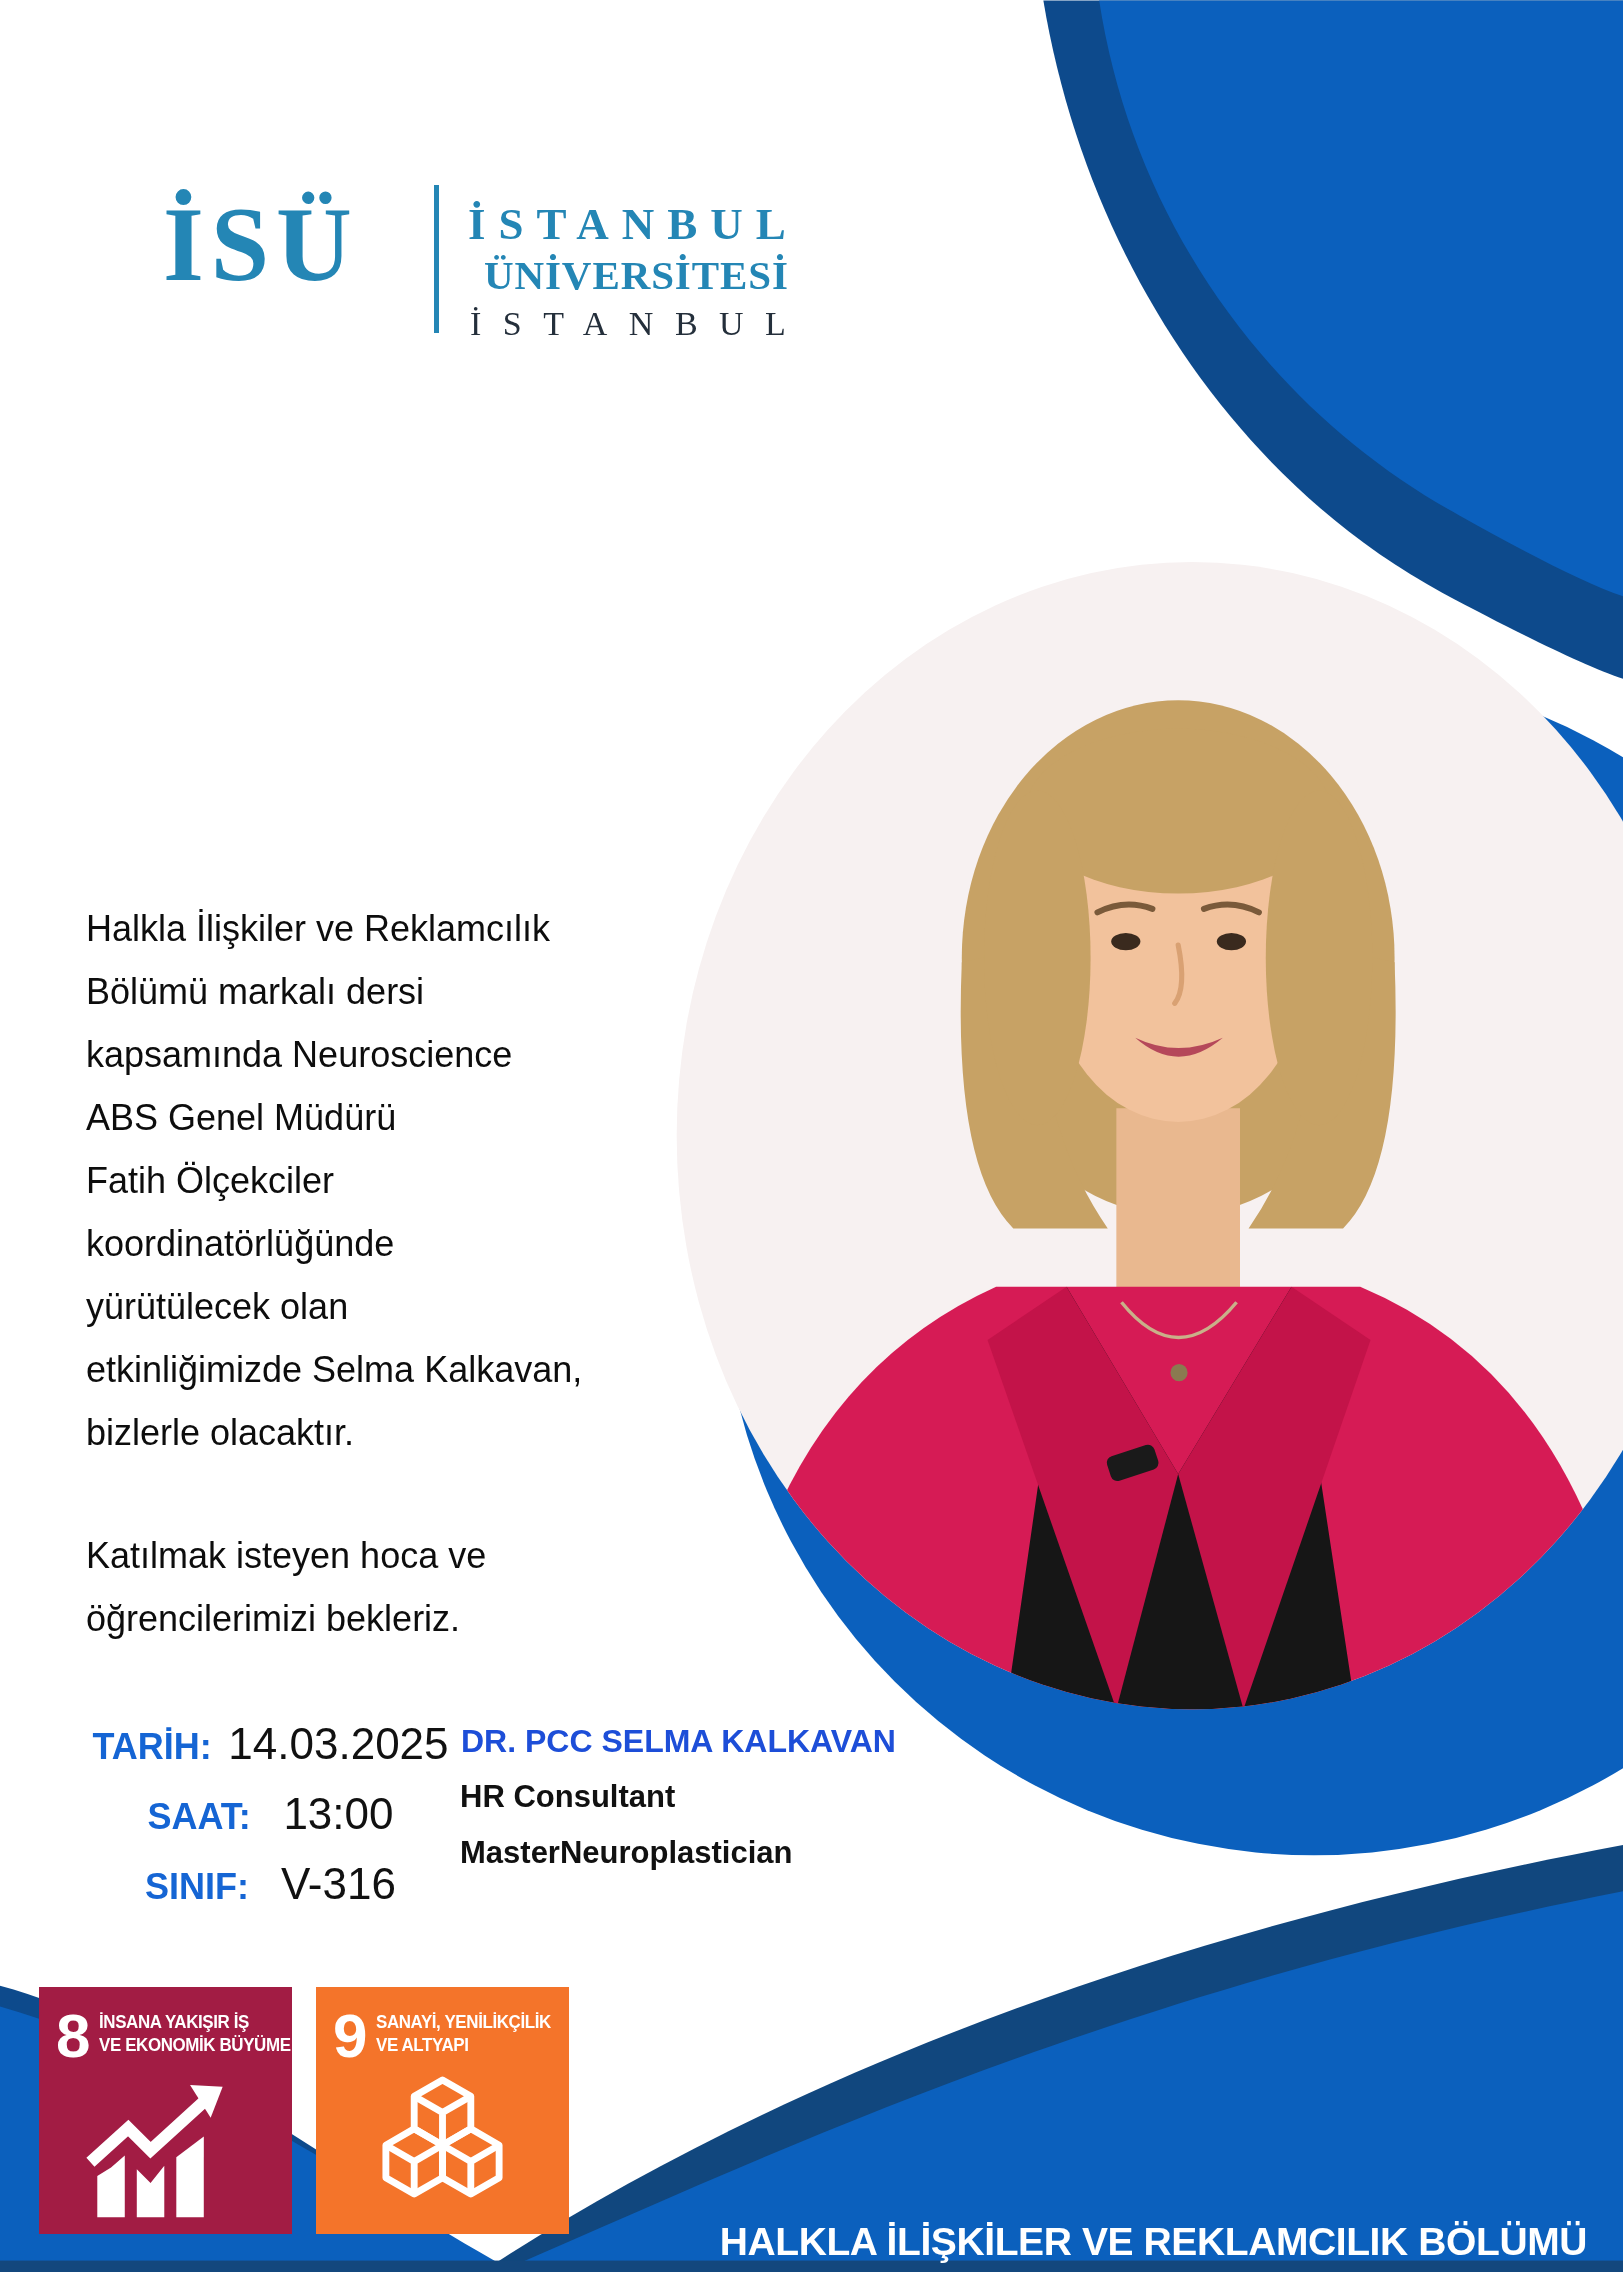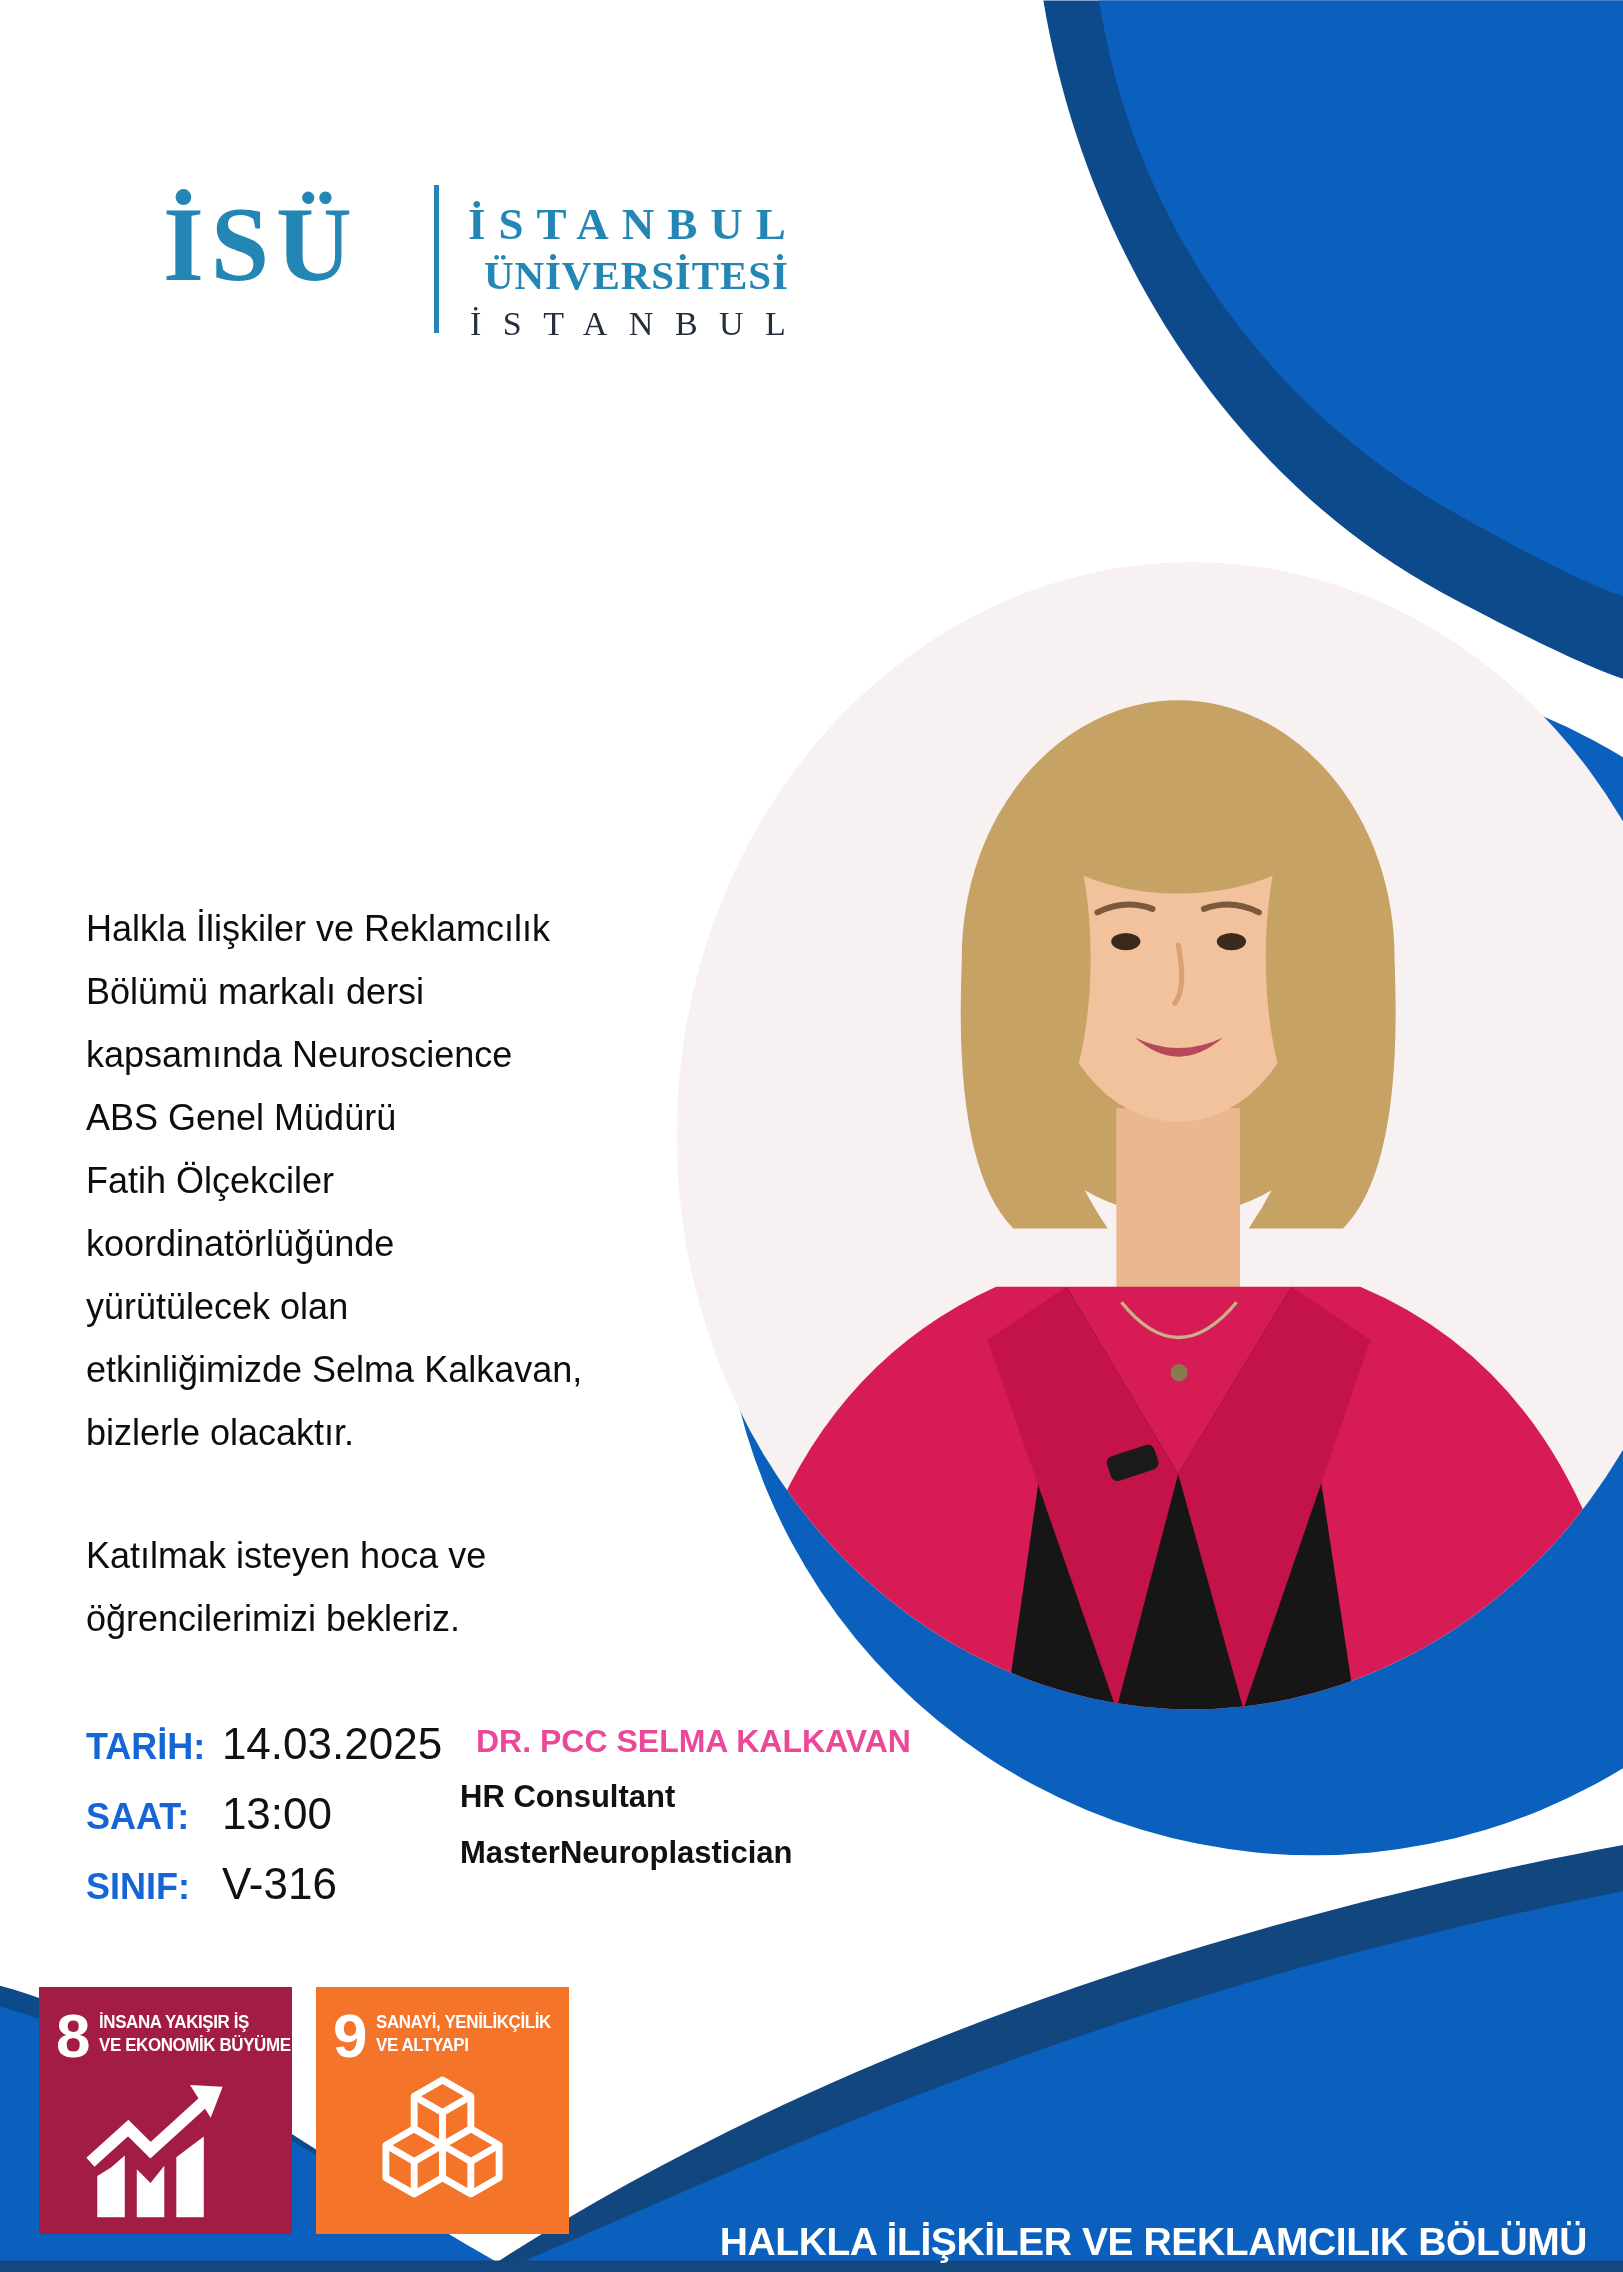--- a/index.html
+++ b/index.html
@@ -28,27 +28,27 @@
     position:absolute;left:86px;top:596px;width:910px;
     font-size:46px;line-height:67px;font-weight:700;color:#1787bd;
     white-space:pre-line;letter-spacing:0;
   }
   .body-copy{position:absolute;left:86px;top:897px;width:653px;color:#0d0d0d;}
   .body-copy p{margin:0;font-size:36px;line-height:63px;white-space:pre-line;font-weight:400;}
   .body-copy p + p{margin-top:60px;}
 
   
   .details{position:absolute;left:86px;top:1719px;width:369px;}
-  .detail-row{display:flex;align-items:baseline;margin-bottom:20px;}
+  .detail-row{display:flex;align-items:baseline;margin-bottom:20px;justify-content:center;}
   .detail-label{font-size:36px;font-weight:700;color:#1565d4;min-width:129px;}
   .detail-value{font-size:44px;font-weight:400;color:#111111;margin-left:6.9px;}
 
   
   .speaker{position:absolute;left:460px;top:1725px;width:550px;}
-  .speaker-name{font-size:32px;font-weight:700;color:#ec4899;line-height:1;margin:0 0 24px 16px;}
+  .speaker-name{font-size:32px;font-weight:700;color:#1d4ed8;line-height:1;margin:0 0 24px 1px;}
   .speaker-role{font-size:31px;font-weight:700;color:#111111;line-height:1;margin:0 0 25px 0;}
 
   
   .sdg-tile{position:absolute;top:1987px;width:253px;height:247px;color:#ffffff;}
   .sdg-tile.tile-8{left:39px;background:#a21c44;}
   .sdg-tile.tile-9{left:316px;background:#f4742a;}
   .sdg-head{position:absolute;left:17px;top:20.6px;display:flex;}
   .sdg-number{font-size:62px;font-weight:700;line-height:0.9;letter-spacing:-1.7px;}
   .sdg-label{margin-left:10.3px;margin-top:3.4px;font-size:18px;font-weight:700;line-height:23px;
     letter-spacing:-0.4px;transform:scaleX(0.94);transform-origin:left top;white-space:nowrap;}

